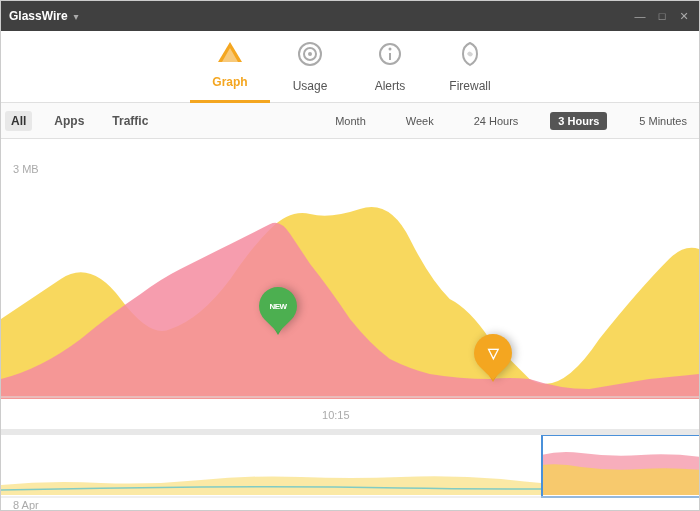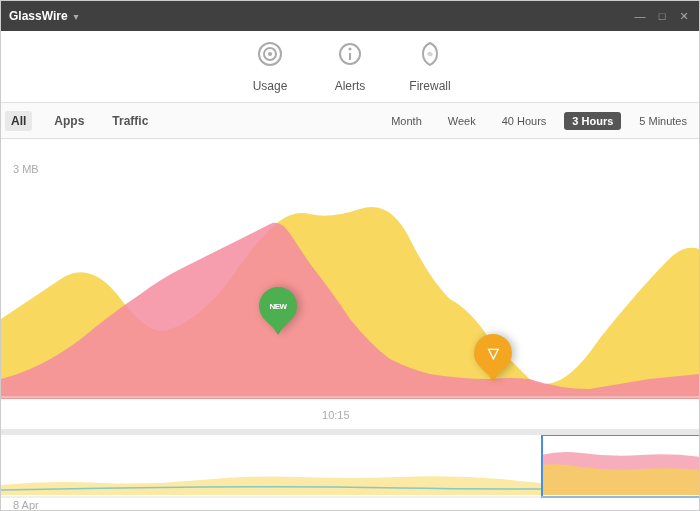--- a/index.html
+++ b/index.html
@@ -107,21 +107,21 @@
       font-weight: bold;
     }
     .toolbar-btn.active {
       background: #e8e8e8;
       font-weight: 600;
       color: #333;
     }
     .toolbar-right {
       display: flex;
       align-items: center;
-      gap: 10px;
+      gap: 24px;
     }
     .time-btn {
       font-size: 11px;
       color: #555;
       cursor: pointer;
       padding: 3px 8px;
       border-radius: 3px;
     }
     .time-btn.active {
       background: #555;
@@ -213,20 +213,29 @@
   </div>
   <div class="title-bar-controls">
     <div class="title-bar-btn">—</div>
     <div class="title-bar-btn">□</div>
     <div class="title-bar-btn">✕</div>
   </div>
 </div>
 
 <div class="nav-tabs">
 
+  <div class="nav-tab active">
+    <div style="margin-bottom:4px;">
+      <svg width="26" height="22" viewBox="0 0 26 22">
+        <polygon points="13,1 25,21 1,21" fill="#f4a620"></polygon>
+        <polygon points="13,7 21,21 5,21" fill="white" opacity="0.4"></polygon>
+      </svg>
+    </div>
+    <span class="tab-label">Graph</span>
+  </div>
 
   <div class="nav-tab">
     <div style="margin-bottom:4px;">
       <svg width="26" height="26" viewBox="0 0 26 26">
         <circle cx="13" cy="13" r="11" fill="none" stroke="#aaa" stroke-width="2"></circle>
         <circle cx="13" cy="13" r="6" fill="none" stroke="#aaa" stroke-width="2"></circle>
         <circle cx="13" cy="13" r="2" fill="#aaa"></circle>
       </svg>
     </div>
     <span class="tab-label">Usage</span>
@@ -257,21 +266,21 @@
 
 <div class="toolbar">
   <div class="toolbar-left">
     <span class="toolbar-btn active">All</span>
     <span class="toolbar-btn">Apps</span>
     <span class="toolbar-btn">Traffic</span>
   </div>
   <div class="toolbar-right">
     <span class="time-btn">Month</span>
     <span class="time-btn">Week</span>
-    <span class="time-btn">40 Hours</span>
+    <span class="time-btn">24 Hours</span>
     <span class="time-btn active">3 Hours</span>
     <span class="time-btn">5 Minutes</span>
   </div>
 </div>
 
 <div class="chart-area">
   <span class="chart-label-y">3 MB</span>
 
   <svg class="chart-svg" viewBox="0 0 700 290" preserveAspectRatio="none">
 

